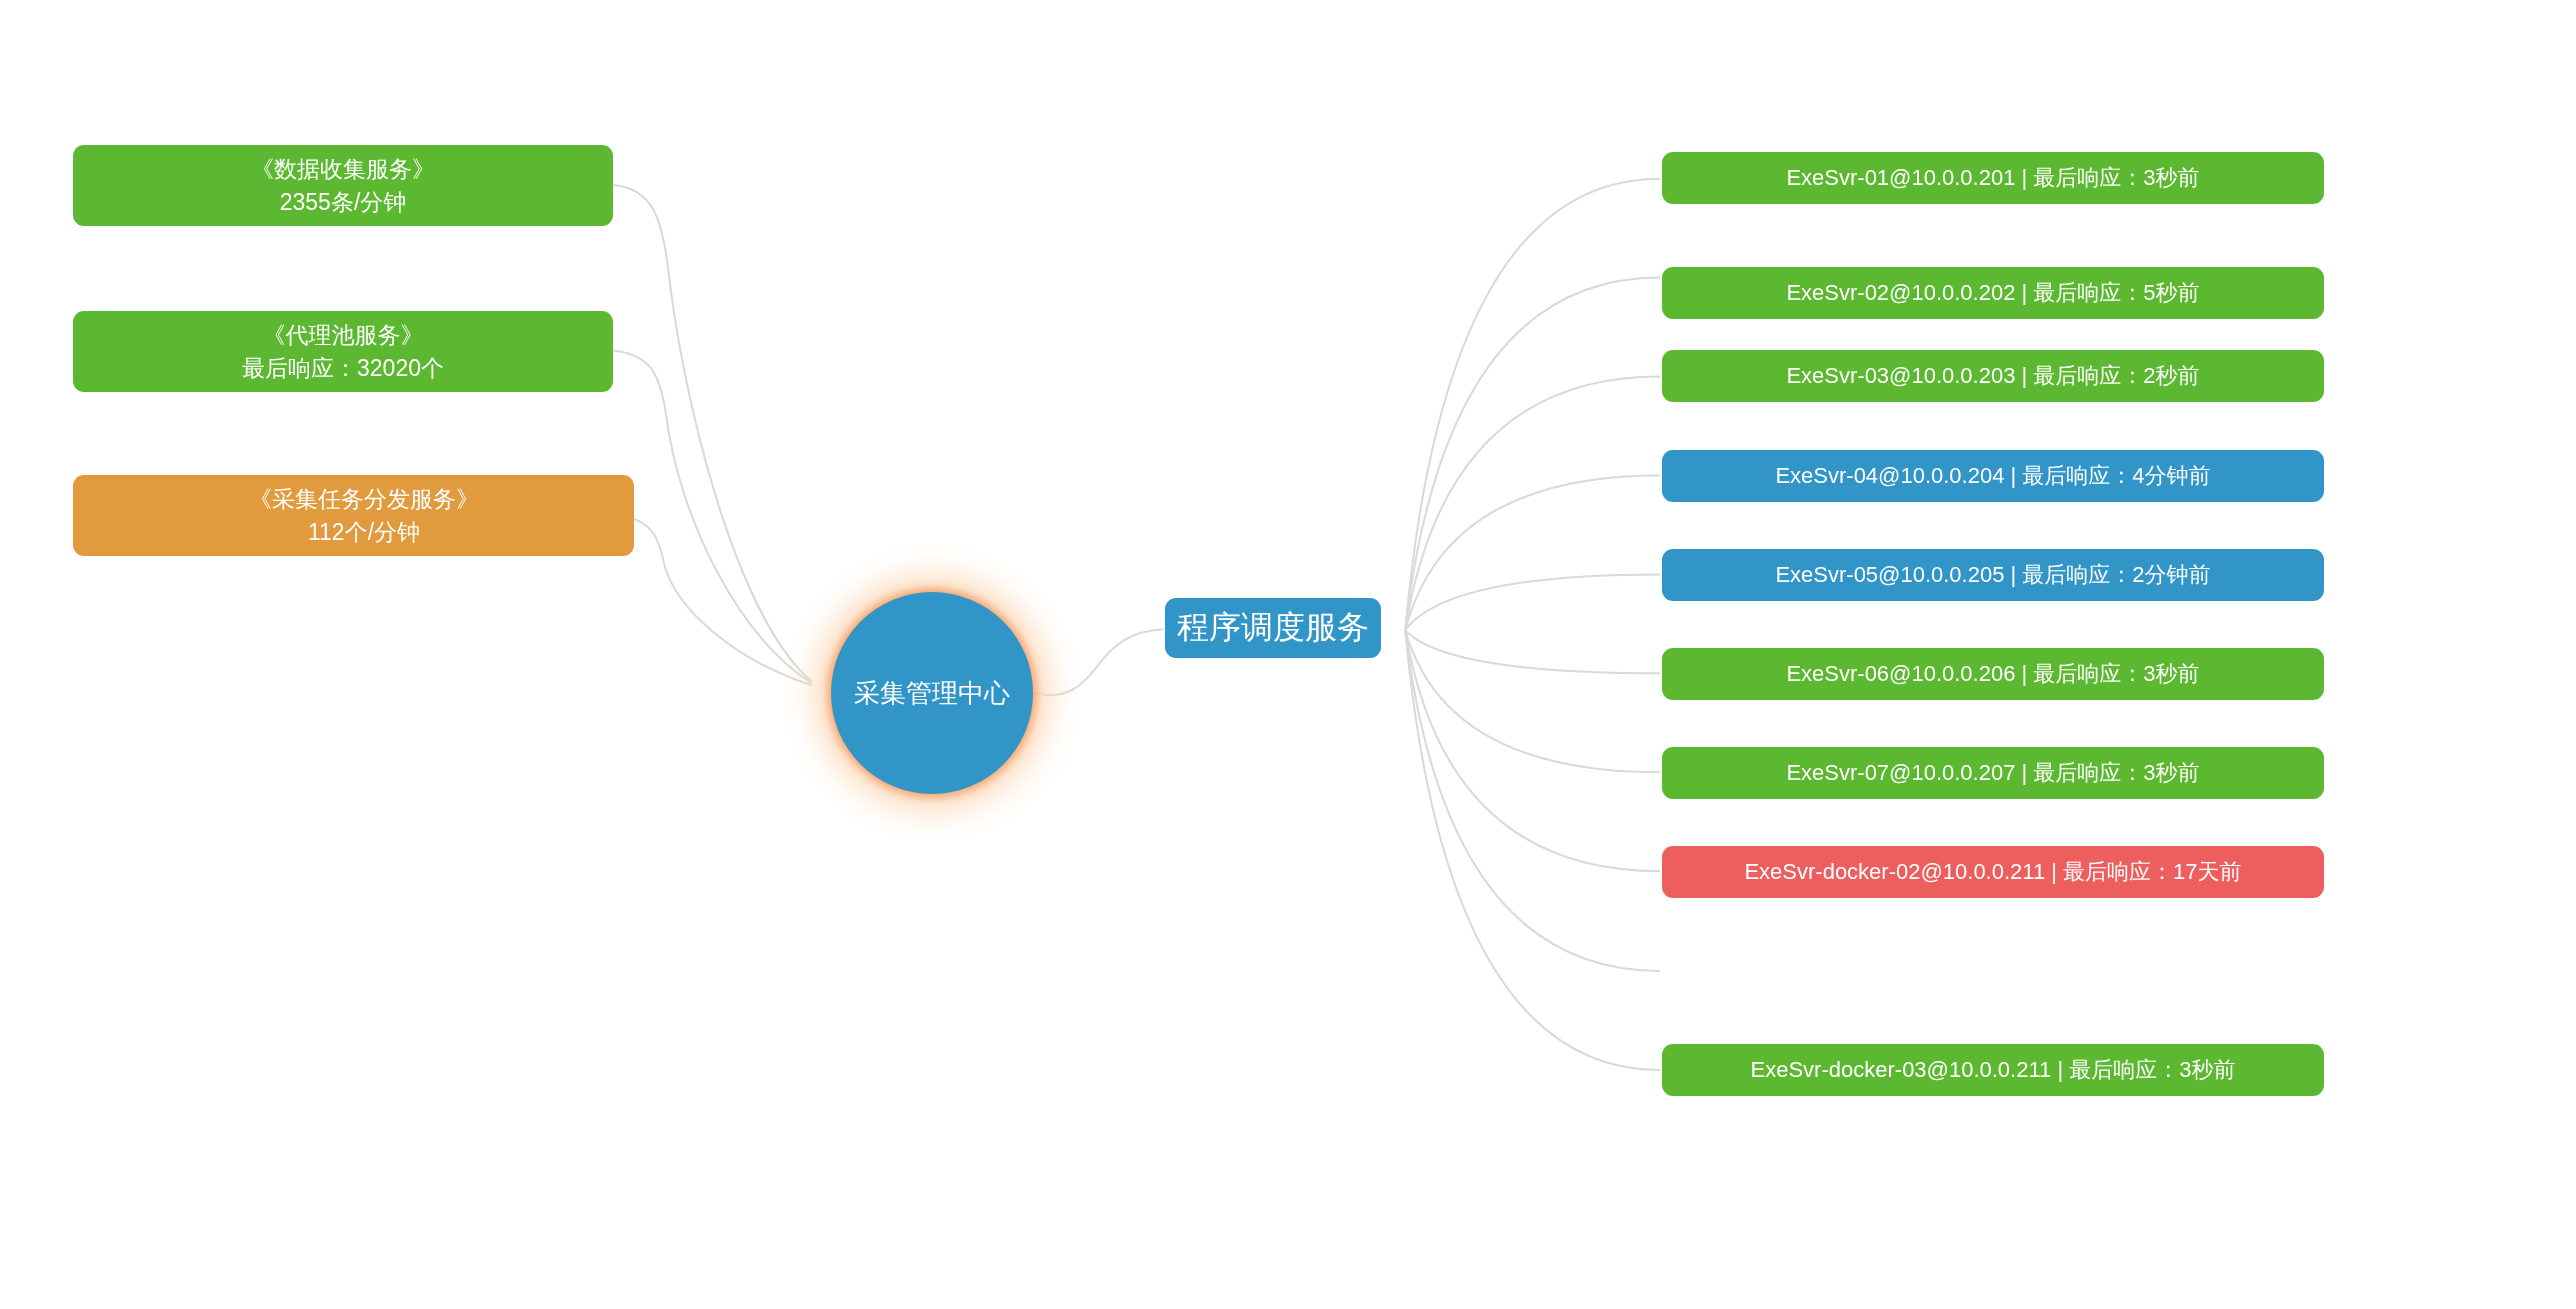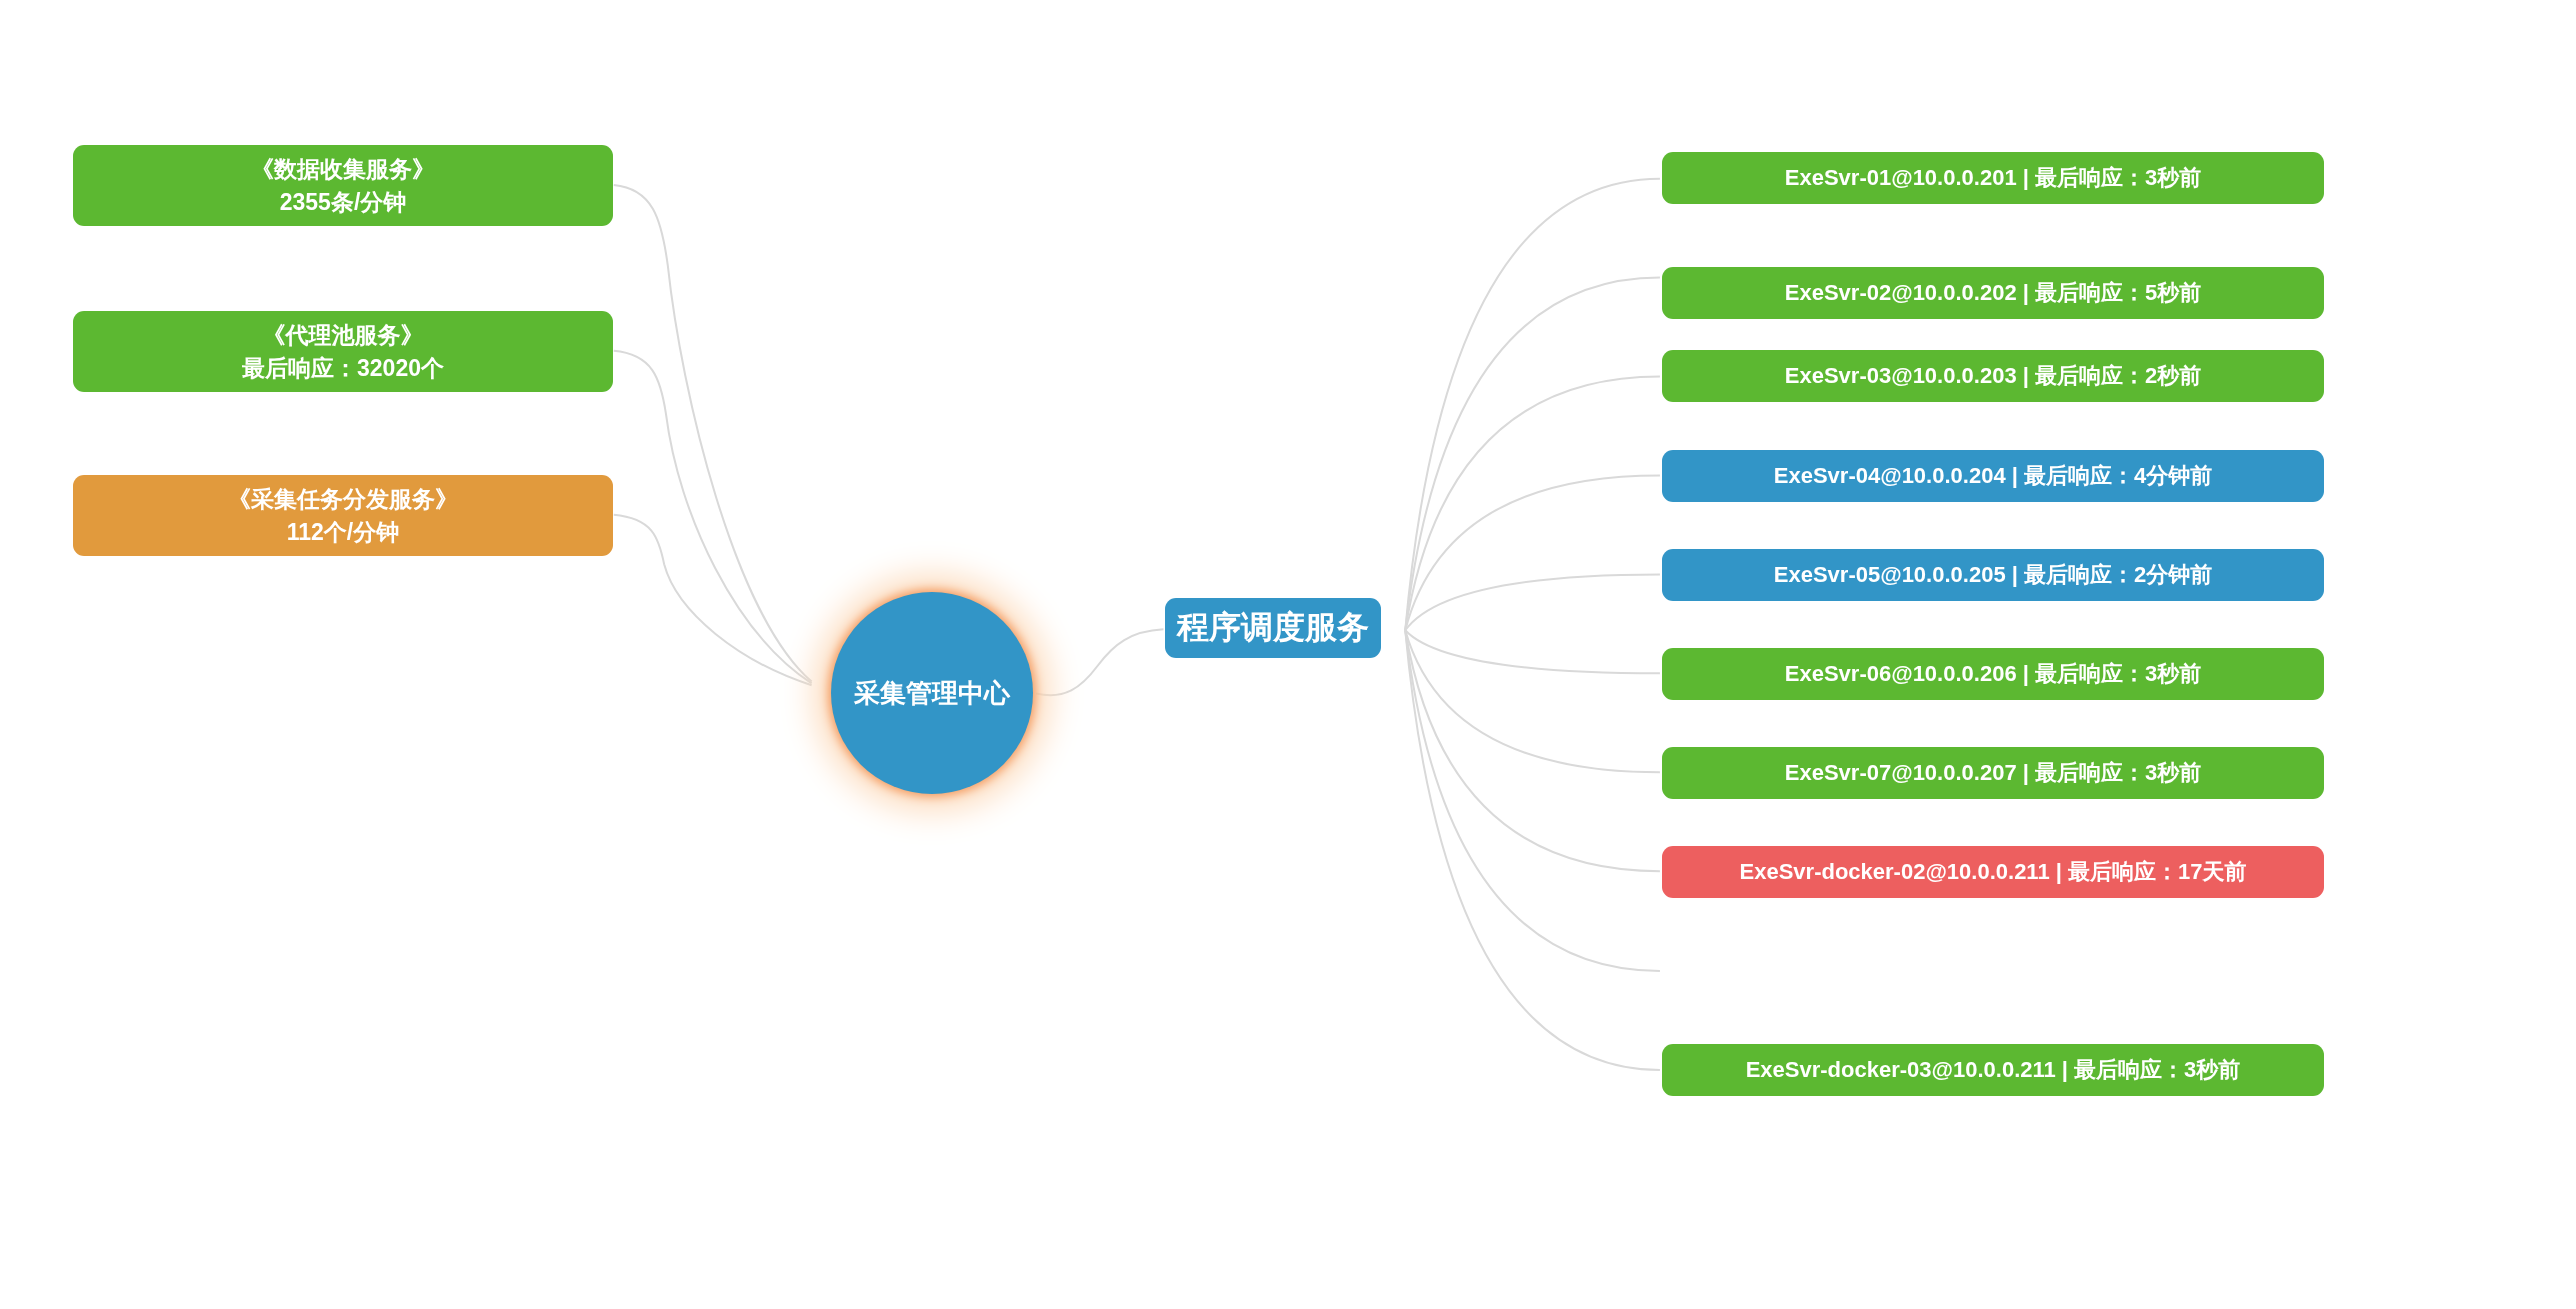--- a/index.html
+++ b/index.html
@@ -2,30 +2,29 @@
 <html style="--green: #5cb831; --blue: #3295c7; --orange: #e19a3d; --red: #ed5f5f; --connector: #d9d9d9; --text_white: #ffffff; --glow: #f49d63;font-size:14.7px"><head>
 <meta charset="utf-8">
 <style>
   html,body{margin:0;padding:0;background:#ffffff;}
   #stage{
     position:relative;
     width:2576px;height:1310px;
     background:#ffffff;
     font-family:"Liberation Sans","DejaVu Sans",sans-serif;
     overflow:hidden;
-    font-weight:bold;
   }
   
   #connectors{position:absolute;left:0;top:0;width:2576px;height:1310px;}
   .conn{fill:none;stroke:var(--connector);stroke-width:2.2px;}
 
   
   .st-green{background:var(--green);}
   .st-blue{background:var(--blue);}
-  .st-orange{background:var(--orange);}
+  .st-orange{background:var(--orange);padding-left:21px;}
   .st-red{background:var(--red);}
 
   
   .svc{
     position:absolute;left:73px;width:540px;height:81px;
     border-radius:11px;color:var(--text_white);
     display:flex;flex-direction:column;align-items:center;justify-content:center;
     font-size:23px;line-height:33px;text-align:center;
   }
   

